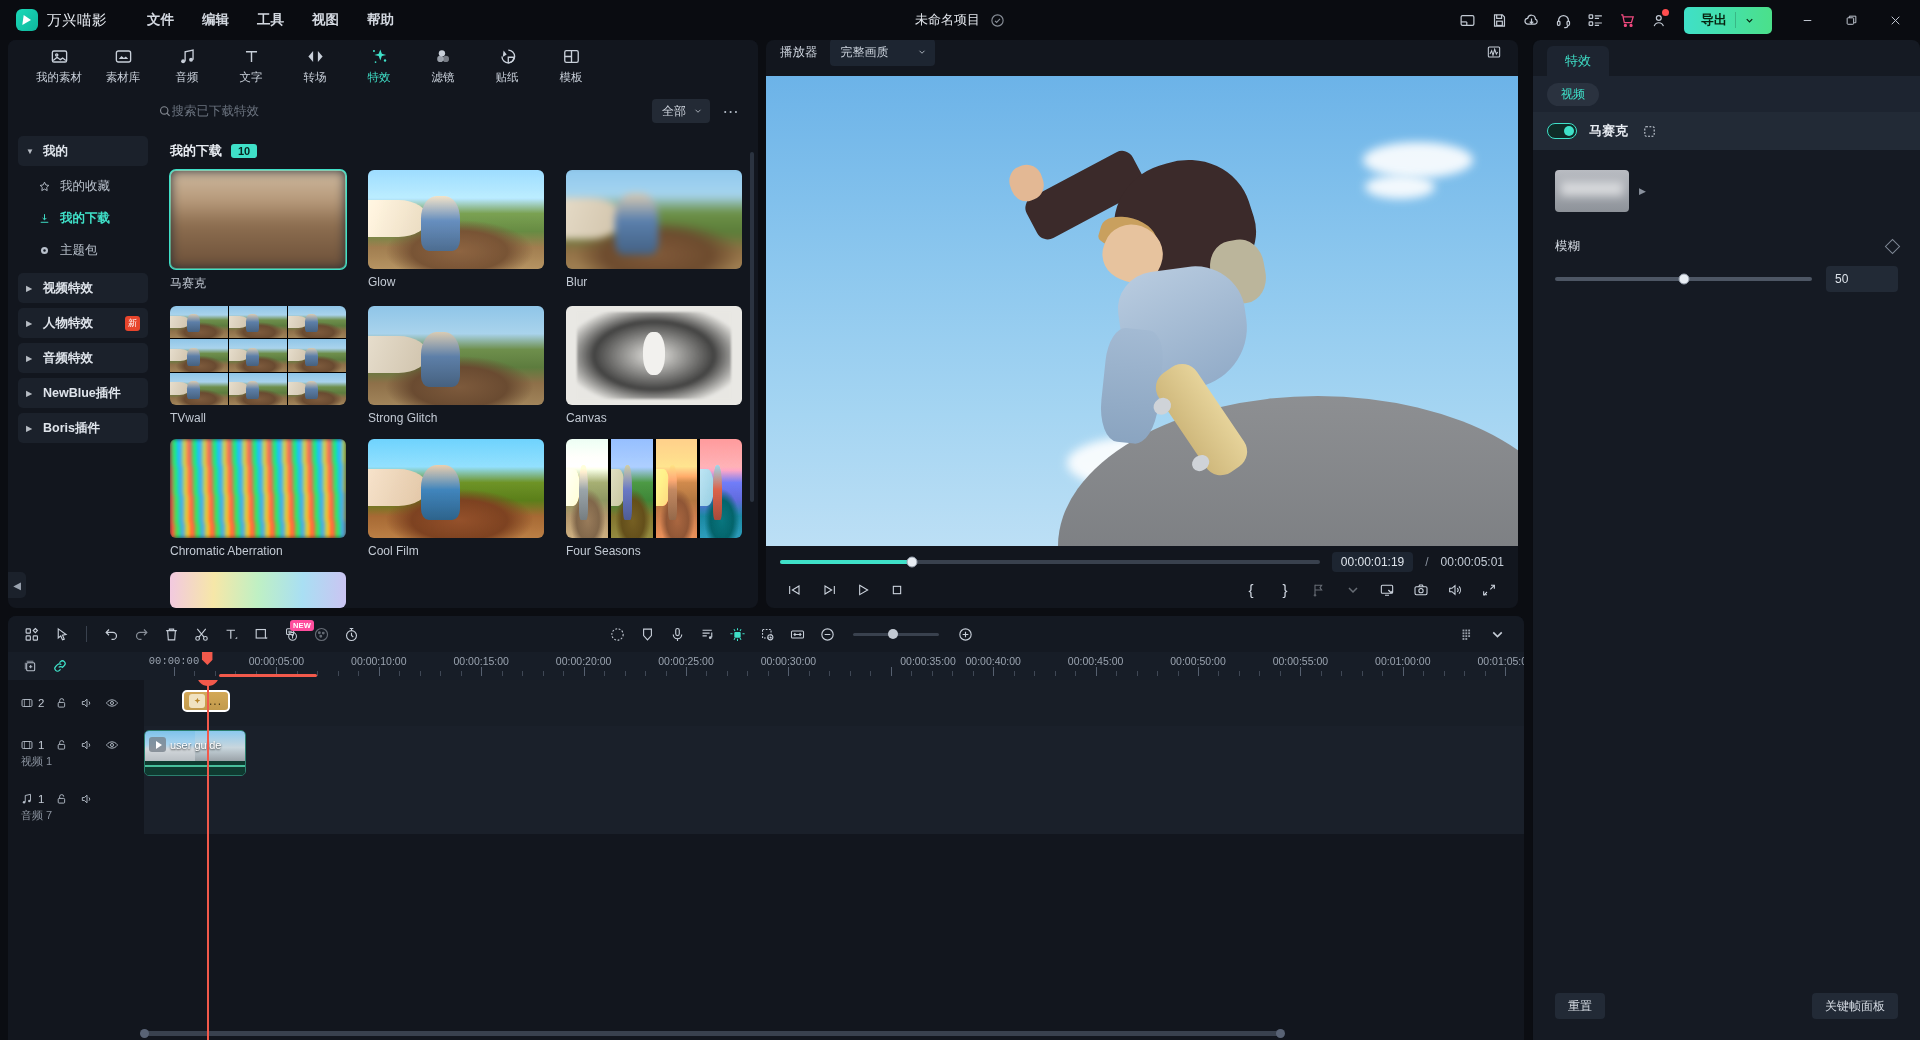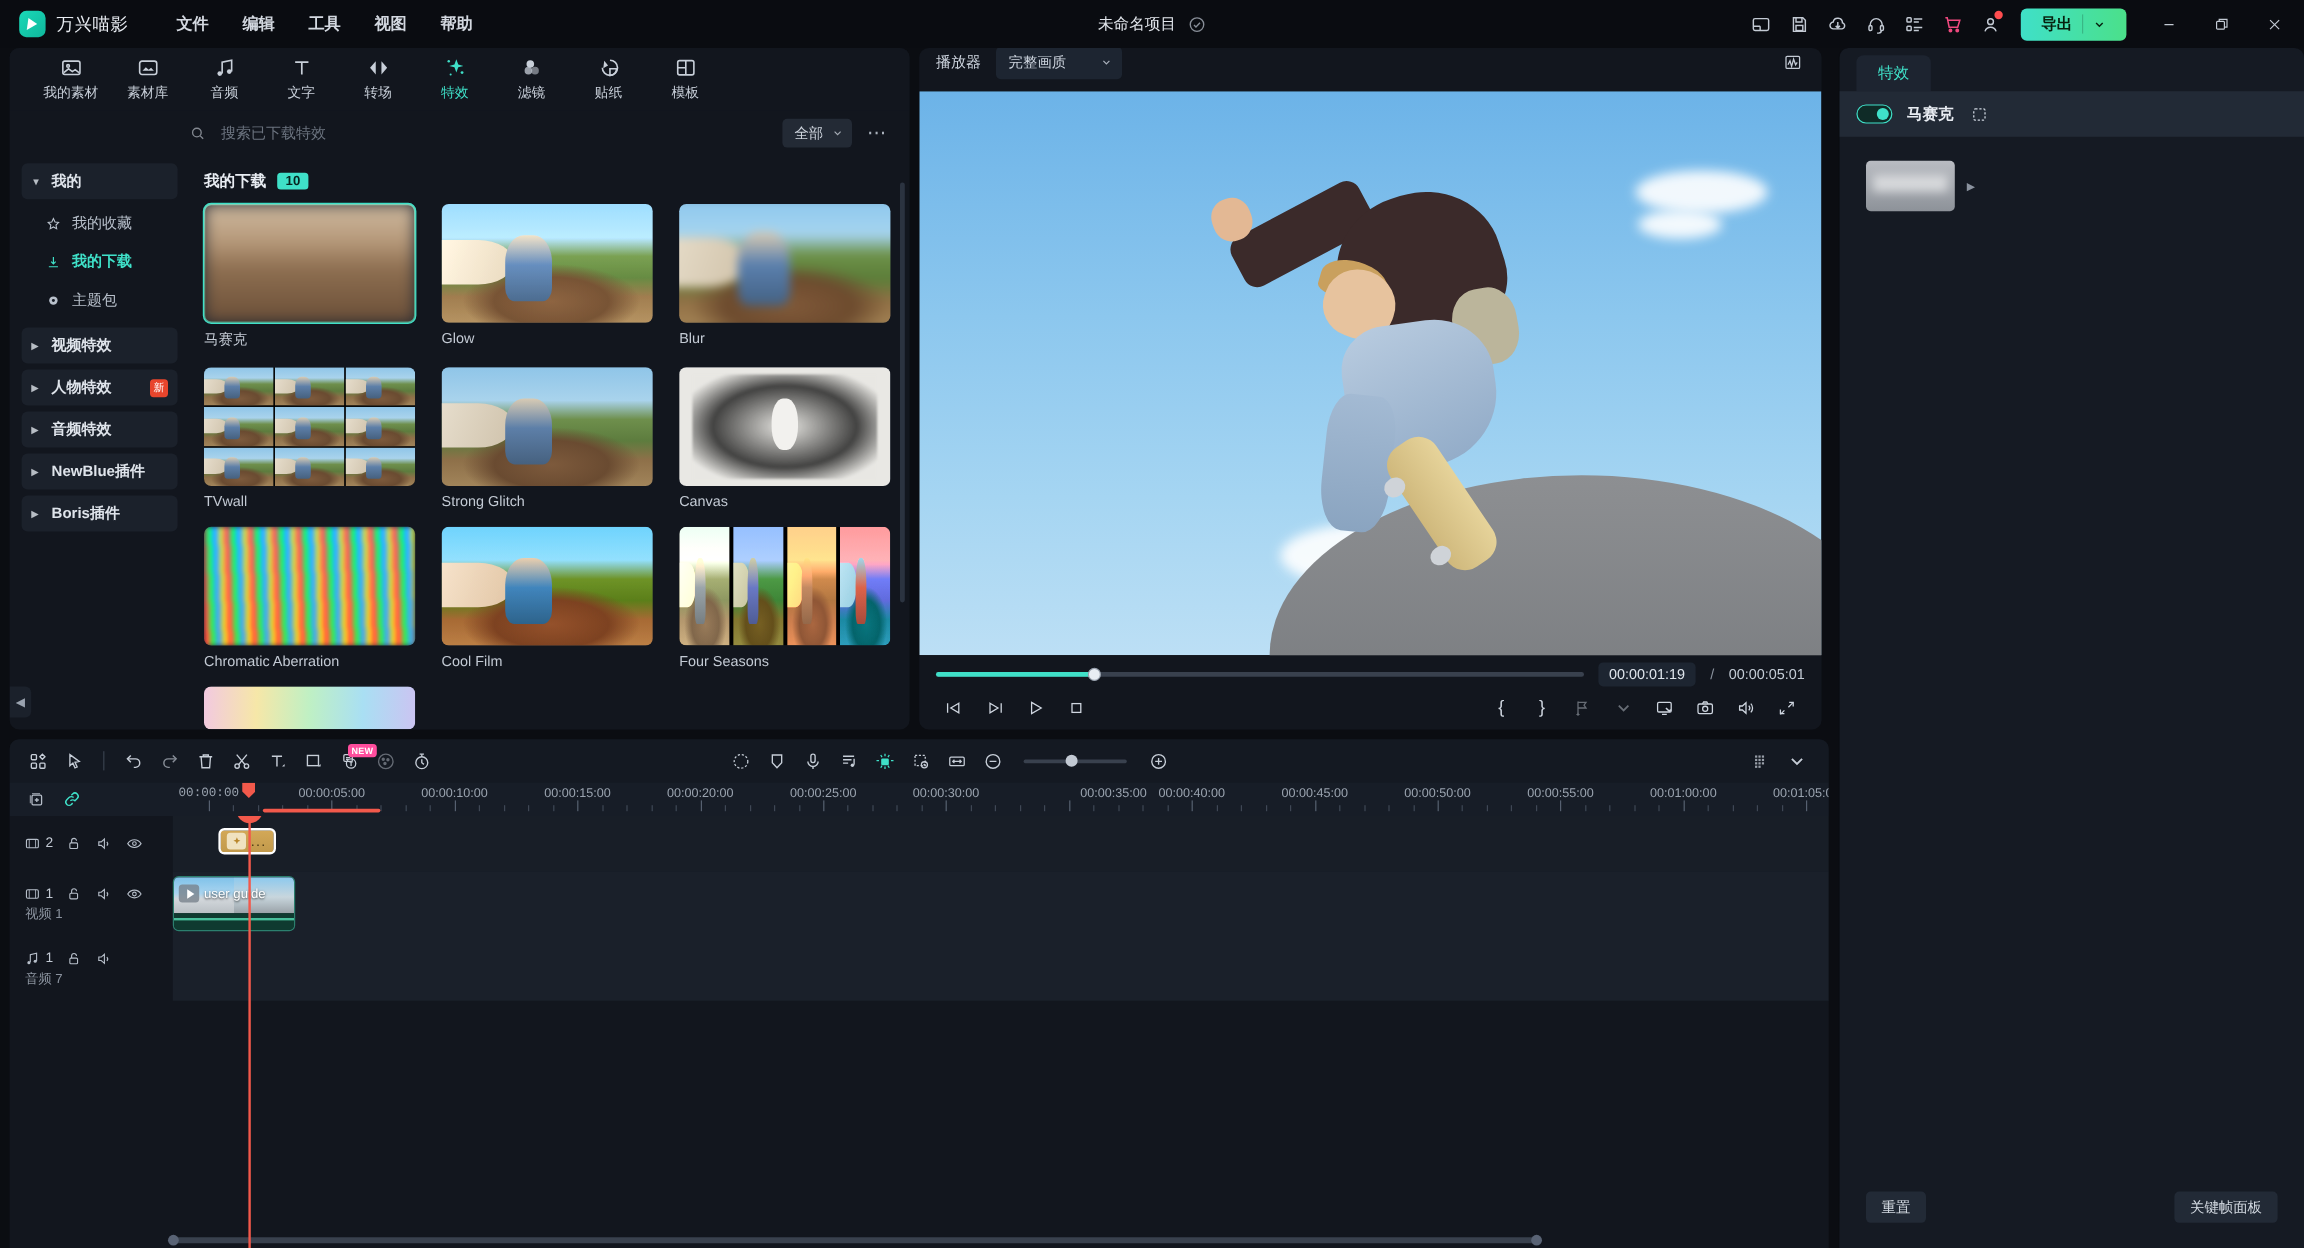--- a/index.html
+++ b/index.html
@@ -78,21 +78,21 @@
     justify-content: center; gap: 4px; border-radius: 6px; cursor: default; color: #c8cfd9;
   }
   .cat-tab.active { color: #3fe0c8; }
   .cat-tab svg { width: 19px; height: 19px; }
   .cat-tab .lbl { font-size: 11.5px; white-space: nowrap; }
 
   .search-row {
     height: 38px; display: flex; align-items: center; flex: 0 0 38px;
     padding-left: 150px; padding-right: 14px; gap: 8px;
   }
-  .search-box { flex: 1; display: flex; align-items: center; gap: 13px; height: 28px; justify-content: flex-end; }
+  .search-box { flex: 1; display: flex; align-items: center; gap: 0; height: 28px; justify-content: flex-end; }
   .search-box svg { width: 14px; height: 14px; opacity: .6; }
   .search-box input {
     background: transparent; border: 0; outline: none; color: #cfd5de; font-size: 12.5px;
     font-family: inherit; width: 100%;
   }
   .search-box input::placeholder { color: #6b737f; }
   .filter-select {
     height: 24px; background: #232a35; border-radius: 4px; display: flex; align-items: center;
     gap: 7px; padding: 0 7px 0 10px; font-size: 12px; color: #cfd5de; cursor: default;
   }
@@ -1245,37 +1245,55 @@
         <div class="lcap"></div>
         <div class="rcap"></div>
       </div>
     </div>
   </div>
 
   <div class="props">
     <div class="props-tabs">
       <div class="props-tab">特效</div>
     </div>
+    <div class="props-sub">
+      <div class="chip">视频</div>
+    </div>
 
     <div class="eff-header">
       <div class="toggle"></div>
       <div class="nm">马赛克</div>
       <div class="mask-btn">
         <svg viewBox="0 0 24 24" fill="none" stroke="#cfd6e0" stroke-width="1.7" stroke-dasharray="3 2.4">
             <rect x="4.5" y="4.5" width="15" height="15" rx="2"></rect>
           </svg>
       </div>
     </div>
 
     <div class="props-body">
       <div class="preset-row">
         <div class="preset-thumb"></div>
         <div class="preset-arrow">▶</div>
       </div>
 
+      <div class="prop-row">
+        <div class="prop-label-row">
+          <span class="prop-label">模糊</span>
+          <span class="kf-diamond"></span>
+        </div>
+        <div class="slider-row">
+          <div class="slider">
+            <div class="slider-knob" style="left:50%"></div>
+          </div>
+          <div class="num-box">
+            <span>50</span>
+            <span class="unit"></span>
+          </div>
+        </div>
+      </div>
 
     </div>
 
     <div class="props-foot">
       <div class="ghost-btn">重置</div>
       <div class="ghost-btn">关键帧面板</div>
     </div>
   </div>
 
 </div>

